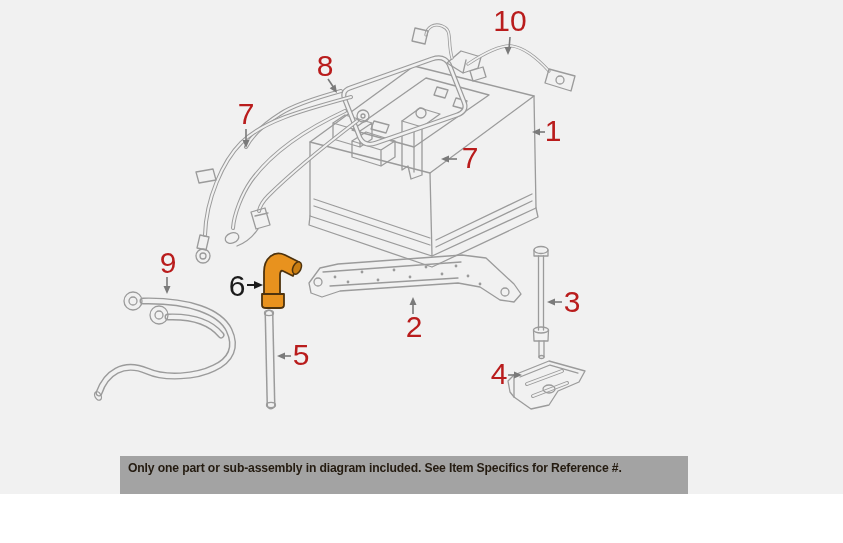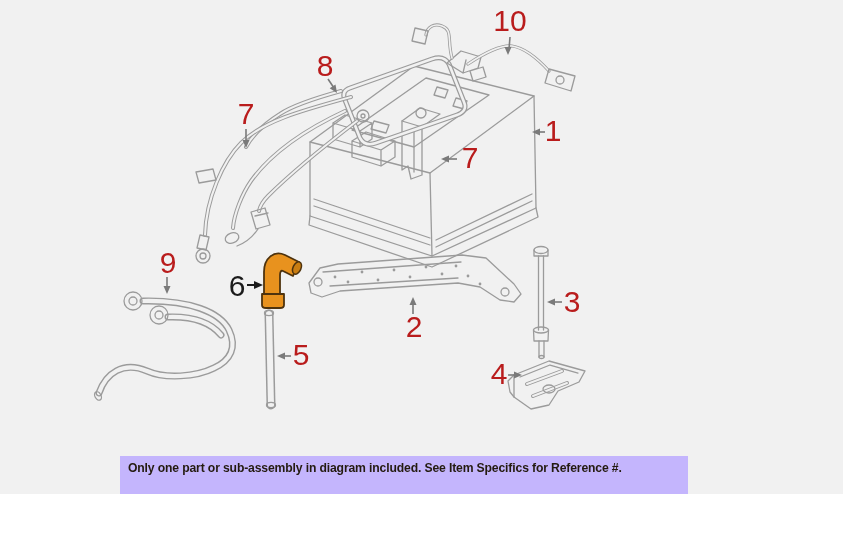--- a/index.html
+++ b/index.html
@@ -19,21 +19,21 @@
   .arh6{fill:#1c1c1c;stroke:none;}
   .orange{fill:#e8921e;stroke:#4e330e;stroke-width:1.8;stroke-linejoin:round;}
   .orangedk{fill:#c97d12;stroke:#4e330e;stroke-width:1.5;}
   .callout{
     position:absolute;transform:translate(-50%,-50%);
     font-size:30px;line-height:1;color:#b91c1c;user-select:none;
   }
   .callout.dark{color:#1b1b1b;}
   .banner{
     position:absolute;left:120px;top:456px;width:568px;height:39px;
-    background:#c4b5fd;color:#241b10;font-weight:700;font-size:12.2px;
+    background:#a3a3a3;color:#241b10;font-weight:700;font-size:12.2px;
     line-height:16px;letter-spacing:-0.15px;padding:4px 0 0 8px;
     box-sizing:border-box;white-space:nowrap;
   }
   .bottom-strip{position:absolute;left:0;top:494px;width:843px;height:49px;background:#ffffff;}
 </style>
 </head>
 <body>
 
 <div class="stage">
   <div class="canvas">

